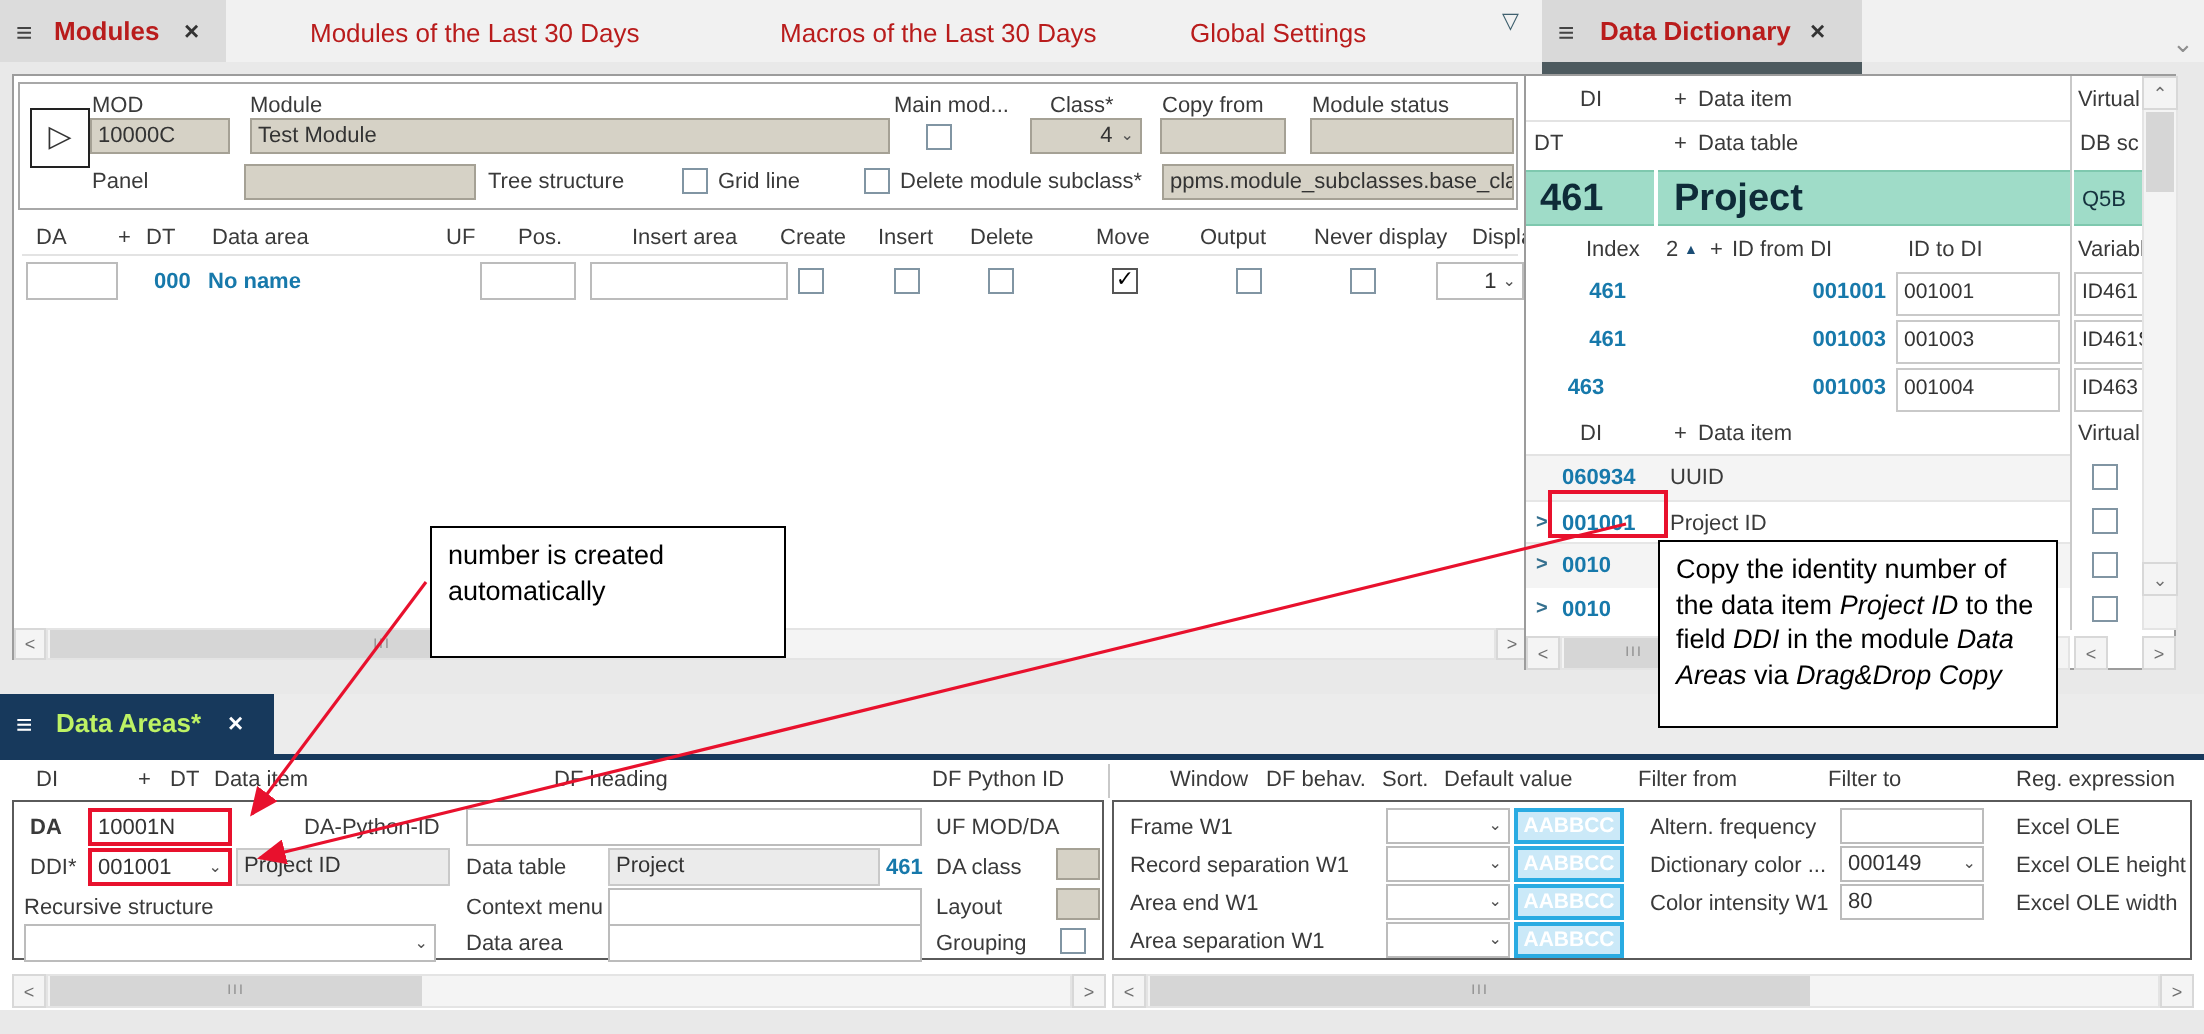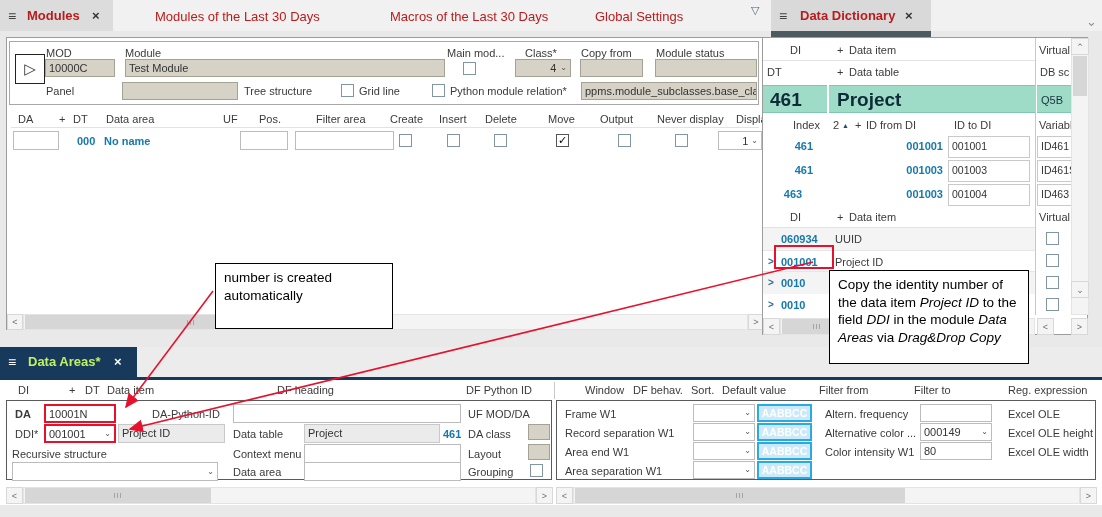--- a/index.html
+++ b/index.html
@@ -74,31 +74,31 @@
       <span class="x lbl" style="left:571px;top:5px">Copy from</span>
       <div class="x fld" style="left:570px;top:17px;width:63px"></div>
       <span class="x lbl" style="left:646px;top:5px">Module status</span>
       <div class="x fld" style="left:645px;top:17px;width:102px"></div>
       <span class="x lbl" style="left:36px;top:43px">Panel</span>
       <div class="x fld" style="left:112px;top:40px;width:116px"></div>
       <span class="x lbl" style="left:234px;top:43px">Tree structure</span>
       <div class="x cb" style="left:331px;top:42px"></div>
       <span class="x lbl" style="left:349px;top:43px">Grid line</span>
       <div class="x cb" style="left:422px;top:42px"></div>
-      <span class="x lbl" style="left:440px;top:43px">Python module relation*</span>
+      <span class="x lbl" style="left:440px;top:43px">Delete module subclass*</span>
       <div class="x fld" style="left:571px;top:40px;width:176px"><span>ppms.module_subclasses.base_clas</span></div>
     </div>
 
     <span class="x lbl" style="left:11px;top:75px">DA</span>
     <span class="x lbl" style="left:52px;top:75px">+</span>
     <span class="x lbl" style="left:66px;top:75px">DT</span>
     <span class="x lbl" style="left:99px;top:75px">Data area</span>
     <span class="x lbl" style="left:216px;top:75px">UF</span>
     <span class="x lbl" style="left:252px;top:75px">Pos.</span>
-    <span class="x lbl" style="left:309px;top:75px">Filter area</span>
+    <span class="x lbl" style="left:309px;top:75px">Insert area</span>
     <span class="x lbl" style="left:383px;top:75px">Create</span>
     <span class="x lbl" style="left:432px;top:75px">Insert</span>
     <span class="x lbl" style="left:478px;top:75px">Delete</span>
     <span class="x lbl" style="left:541px;top:75px">Move</span>
     <span class="x lbl" style="left:593px;top:75px">Output</span>
     <span class="x lbl" style="left:650px;top:75px">Never display</span>
     <span class="x lbl" style="left:729px;top:75px">Displa</span>
     <div class="x hl2" style="left:4px;top:89px;width:748px"></div>
 
     <div class="x wfld" style="left:6px;top:93px;width:46px"></div>
@@ -294,21 +294,21 @@
     <div class="x" style="left:757px;top:57px;width:55px;height:18px;background:#cbe9f8;border:2px solid #29abe2;color:#fff;font-weight:bold;font-size:10.5px;text-align:center;line-height:14px"><span>AABBCC</span></div>
     <span class="x lbl" style="left:825px;top:61px">Altern. frequency</span>
     <div class="x wfld" style="left:920px;top:57px;width:72px;height:18px"></div>
     <span class="x lbl" style="left:1008px;top:61px">Excel OLE</span>
     <span class="x lbl" style="left:565px;top:80px">Record separation W1</span>
     <div class="x wfld dd" style="left:693px;top:76px;width:62px;height:18px">
         <span></span>
         <span class="chev">⌄</span>
       </div>
     <div class="x" style="left:757px;top:76px;width:55px;height:18px;background:#cbe9f8;border:2px solid #29abe2;color:#fff;font-weight:bold;font-size:10.5px;text-align:center;line-height:14px"><span>AABBCC</span></div>
-    <span class="x lbl" style="left:825px;top:80px">Alternative color ...</span>
+    <span class="x lbl" style="left:825px;top:80px">Dictionary color ...</span>
     <div class="x wfld dd" style="left:920px;top:76px;width:72px;height:18px">
         <span>000149</span>
         <span class="chev">⌄</span>
       </div>
     <span class="x lbl" style="left:1008px;top:80px">Excel OLE height</span>
     <span class="x lbl" style="left:565px;top:99px">Area end W1</span>
     <div class="x wfld dd" style="left:693px;top:95px;width:62px;height:18px">
         <span></span>
         <span class="chev">⌄</span>
       </div>

